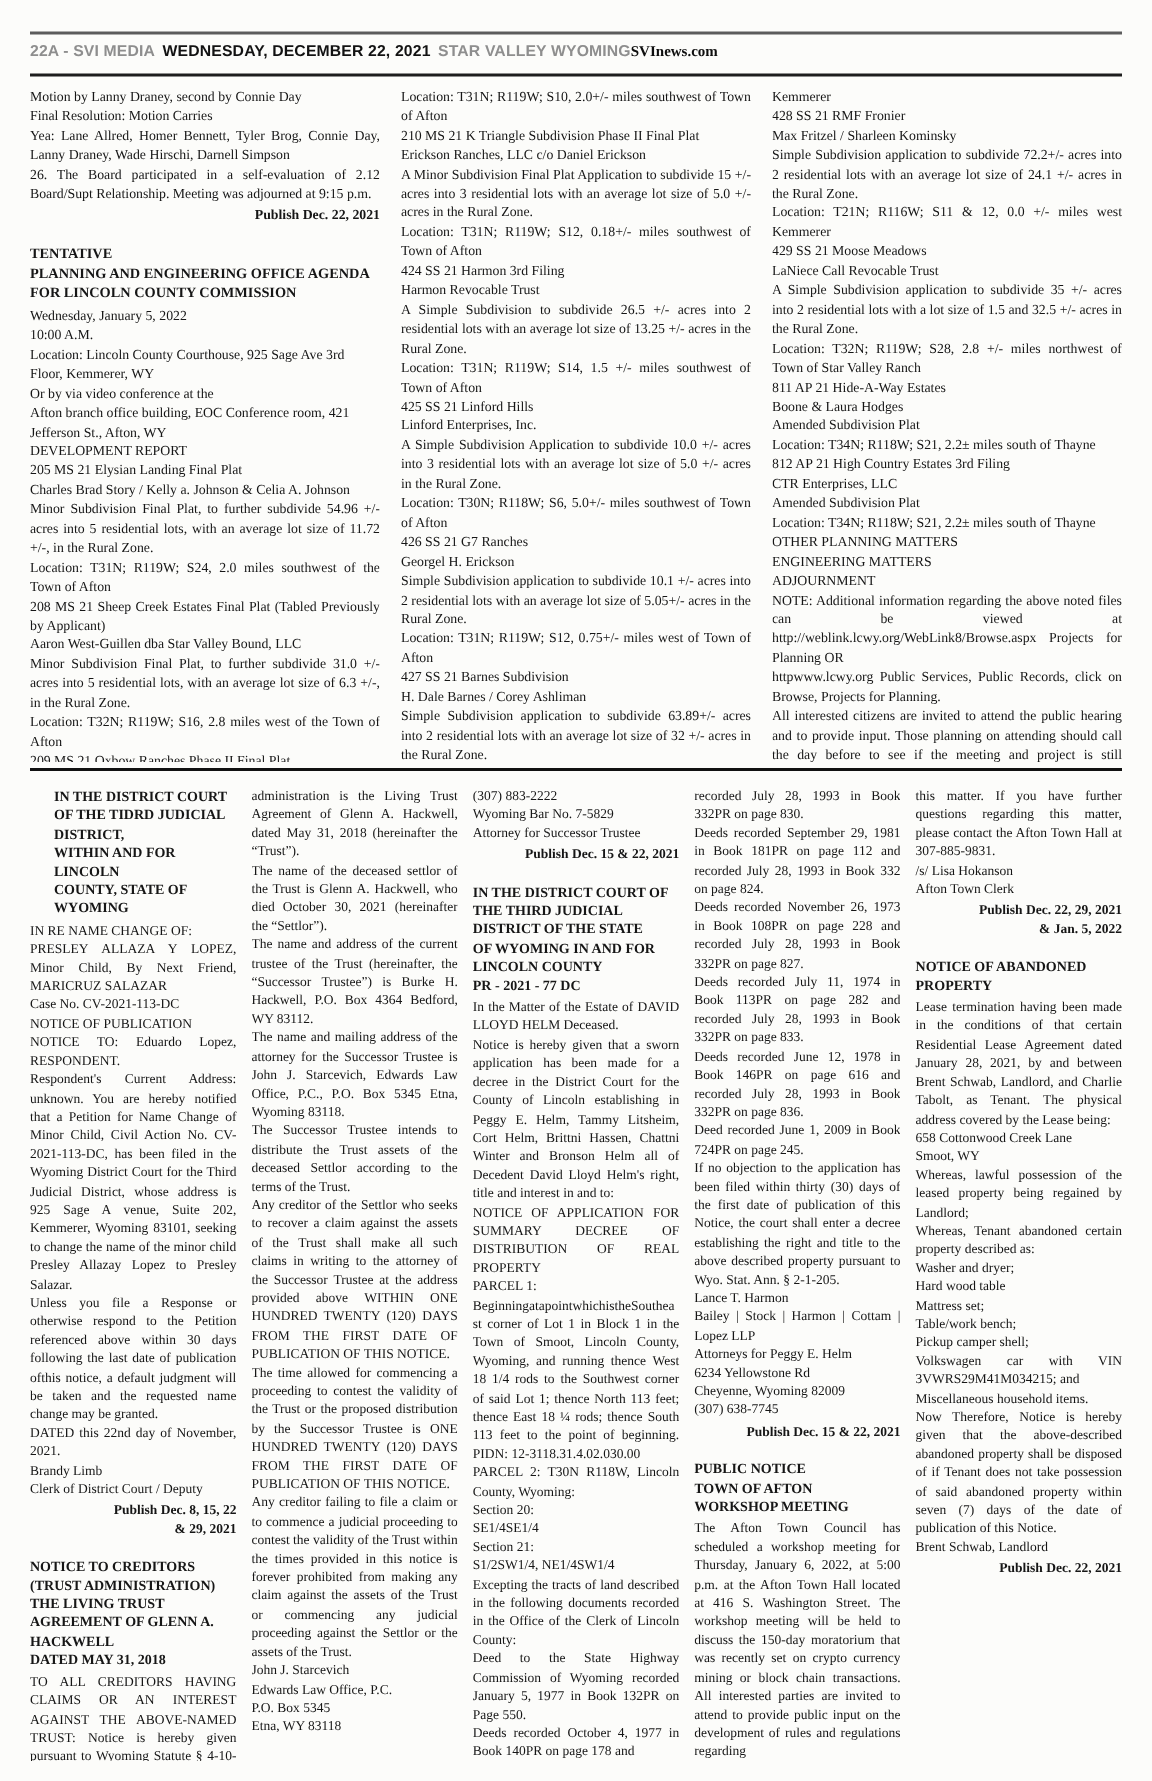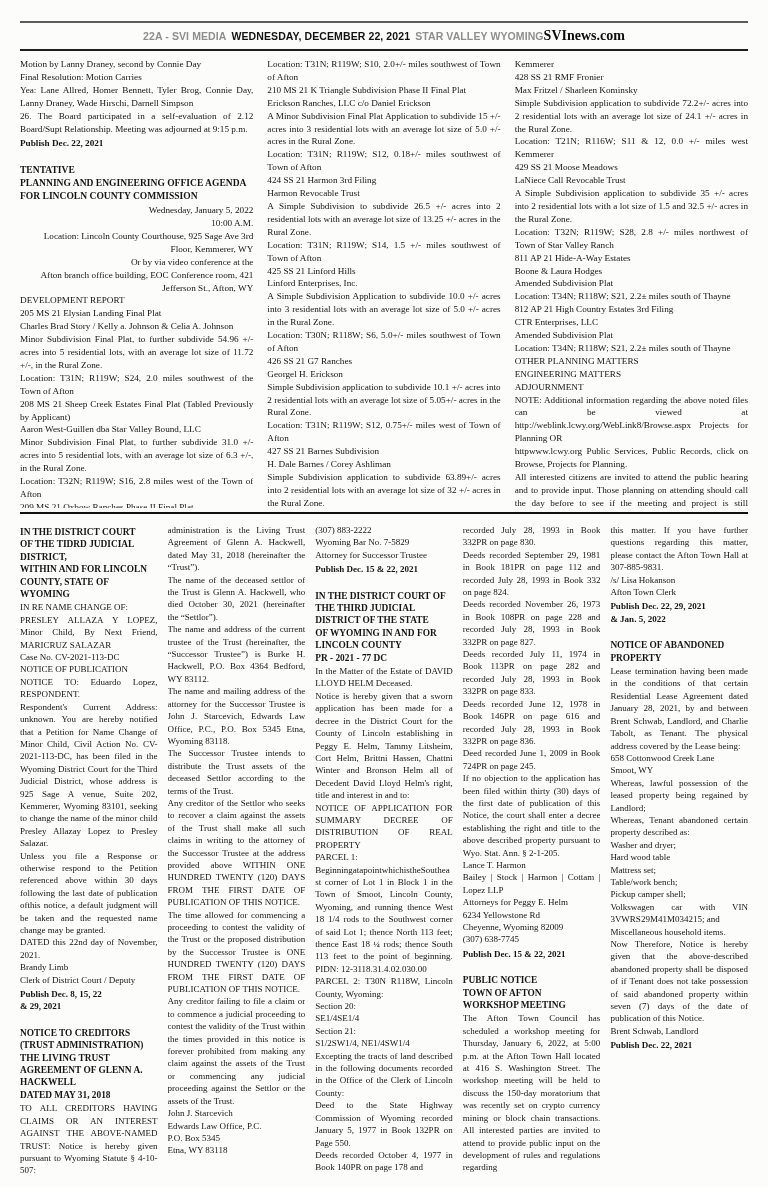--- a/index.html
+++ b/index.html
@@ -11,43 +11,43 @@
     position:relative;
     overflow:hidden;
   }
   .rule { position:absolute; left:20px; right:20px; }
   .rule-top    { top:21px; height:2px; background:#5c5c5c; }
   .rule-under  { top:49px; height:1.5px; background:#1d1d1d; }
   .mid-rule    { top:512px; height:2px; background:#111; }
 
   .masthead {
     position:absolute; top:28px; left:20px; right:20px;
-    display:flex; justify-content:center; align-items:baseline;
+    display:flex; justify-content:flex-start; align-items:baseline;
     font-family:"Liberation Sans","DejaVu Sans",sans-serif;
     white-space:nowrap;
   }
   .mast-left { display:flex; align-items:baseline; gap:5px; }
   .mast-gray { color:#8e8e8e; font-weight:700; font-size:10.5px; letter-spacing:.1px; }
   .mast-date { color:#121212; font-weight:700; font-size:10.5px; letter-spacing:.1px; }
-  .mast-site { font-family:"Liberation Serif",serif; font-weight:700; font-size:14px; color:#0e0e0e; }
+  .mast-site { font-family:"Liberation Serif",serif; font-weight:700; font-size:10px; color:#0e0e0e; }
 
   .section { position:absolute; display:flex; overflow:hidden; }
   .top-section    { left:20px; top:58px;  width:728px; height:450px; gap:14px; }
   .bottom-section { left:20px; top:524px; width:728px; height:650px; gap:10px; }
   .col { flex:1; min-width:0; overflow:hidden; }
 
   .top-section .col    { font-size:9.2px; line-height:12.9px; }
   .bottom-section .col { font-size:9px;   line-height:12.4px; }
 
   .blk { overflow-wrap:break-word; }
   .blk.p   { text-align:justify; }
   .blk.h   { font-weight:bold; white-space:pre-line; margin-top:14px; margin-bottom:1px; font-size:1.04em; }
-  .blk.c   { text-align:right; }
-  .blk.pub { font-weight:bold; text-align:left; white-space:pre-line; margin:2px 0 2px; }
-  .col .blk.h:first-child { margin-top:2px; }
+  .blk.c   { text-align:left; }
+  .blk.pub { font-weight:bold; text-align:right; white-space:pre-line; margin:2px 0 2px; }
+  .col .blk.h:first-child { margin-top:2px;margin-left:16px; }
 </style>
 </head>
 <body>
 
 <div class="page-root">
 
   <div class="rule rule-top"></div>
 
   <div class="masthead">
     <div class="mast-left">

